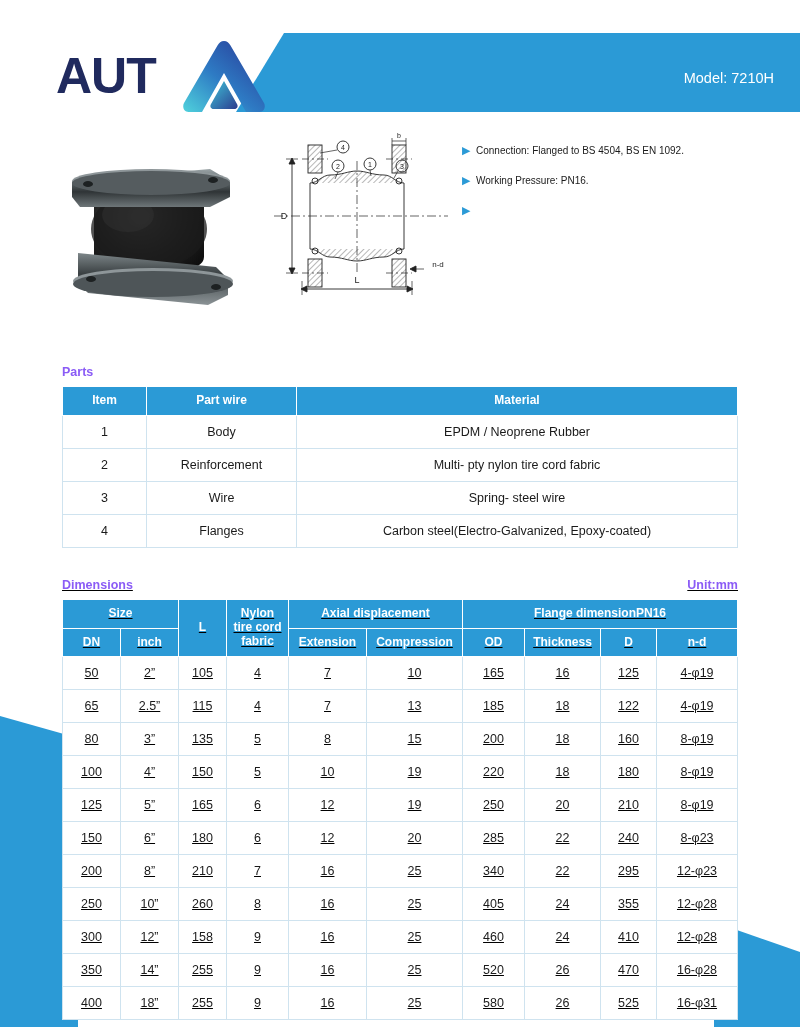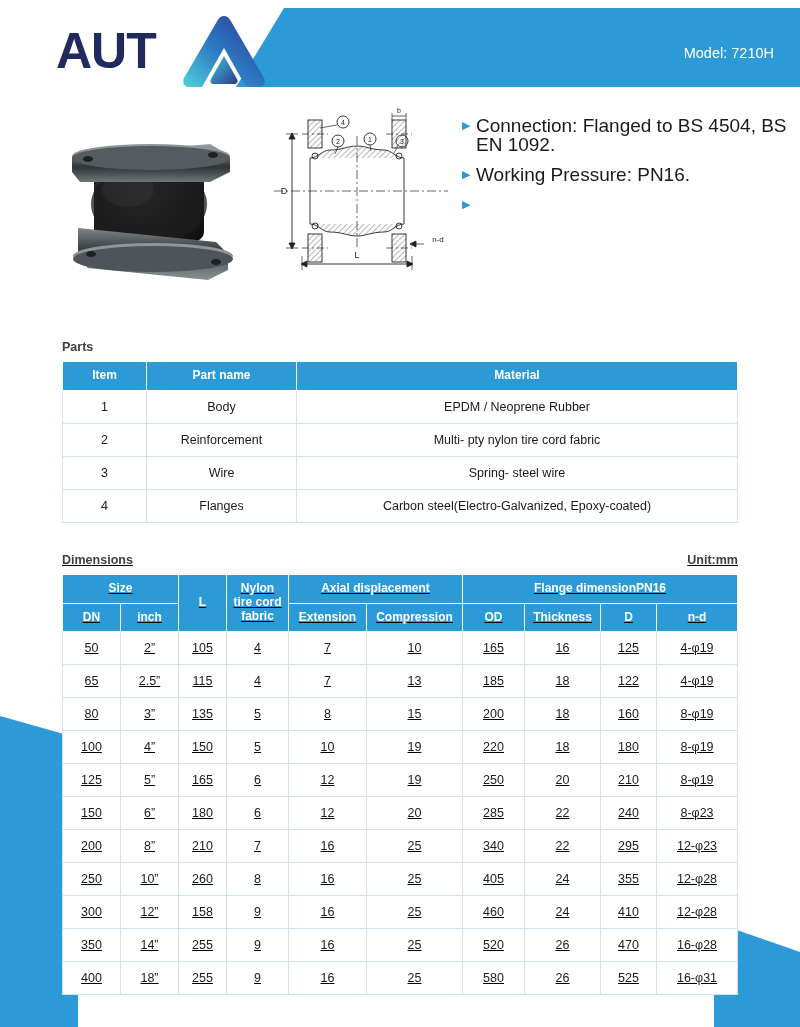--- a/index.html
+++ b/index.html
@@ -29,20 +29,21 @@
     background: #2B9AD6;
     clip-path: polygon(0 0, 100% 30px, 100% 100%, 0 100%);
     z-index: 0;
   }
 
   
   .header {
     position: relative;
     width: 800px; height: 96px;
     z-index: 3;
+    margin-top: 25px;
   }
   .banner {
     position: absolute;
     left: 236px; top: 8px;
     width: 564px; height: 79px;
     background: #2B9AD6;
     clip-path: polygon(48px 0, 100% 0, 100% 100%, 0 100%);
   }
   .banner-title {
     position: absolute;
@@ -101,38 +102,38 @@
     margin-bottom: 11px;
   }
   .spec-bullet {
     width: 14px;
     flex: 0 0 14px;
     color: #2B9AD6;
     font-size: 11px;
     line-height: 19px;
   }
   .spec-text {
-    font-size: 19px;
+    font-size: 10px;
     color: #1a1a1a;
     line-height: 19px;
   }
 
   
   .section {
     position: relative;
     z-index: 2;
     margin: 0 62px;
   }
   .section-head {
     display: flex;
     justify-content: space-between;
     align-items: flex-end;
     font-size: 12.5px;
     font-weight: bold;
-    color: #404040;
+    color: #8b5cf6;
     margin-bottom: 7px;
   }
 
   table {
     width: 676px;
     border-collapse: collapse;
     background: #84cc16;
     table-layout: fixed;
   }
   th {
@@ -320,21 +321,21 @@
   </div>
   <table class="parts-table">
     <colgroup>
         <col style="width:84px">
         <col style="width:150px">
         <col>
       </colgroup>
     <thead>
       <tr>
         <th>Item</th>
-        <th>Part name</th>
+        <th>Part wire</th>
         <th>Material</th>
       </tr>
     </thead>
     <tbody>
         <tr>
           <td>1</td>
           <td>Body</td>
           <td>EPDM / Neoprene Rubber</td>
         </tr>
         <tr>

